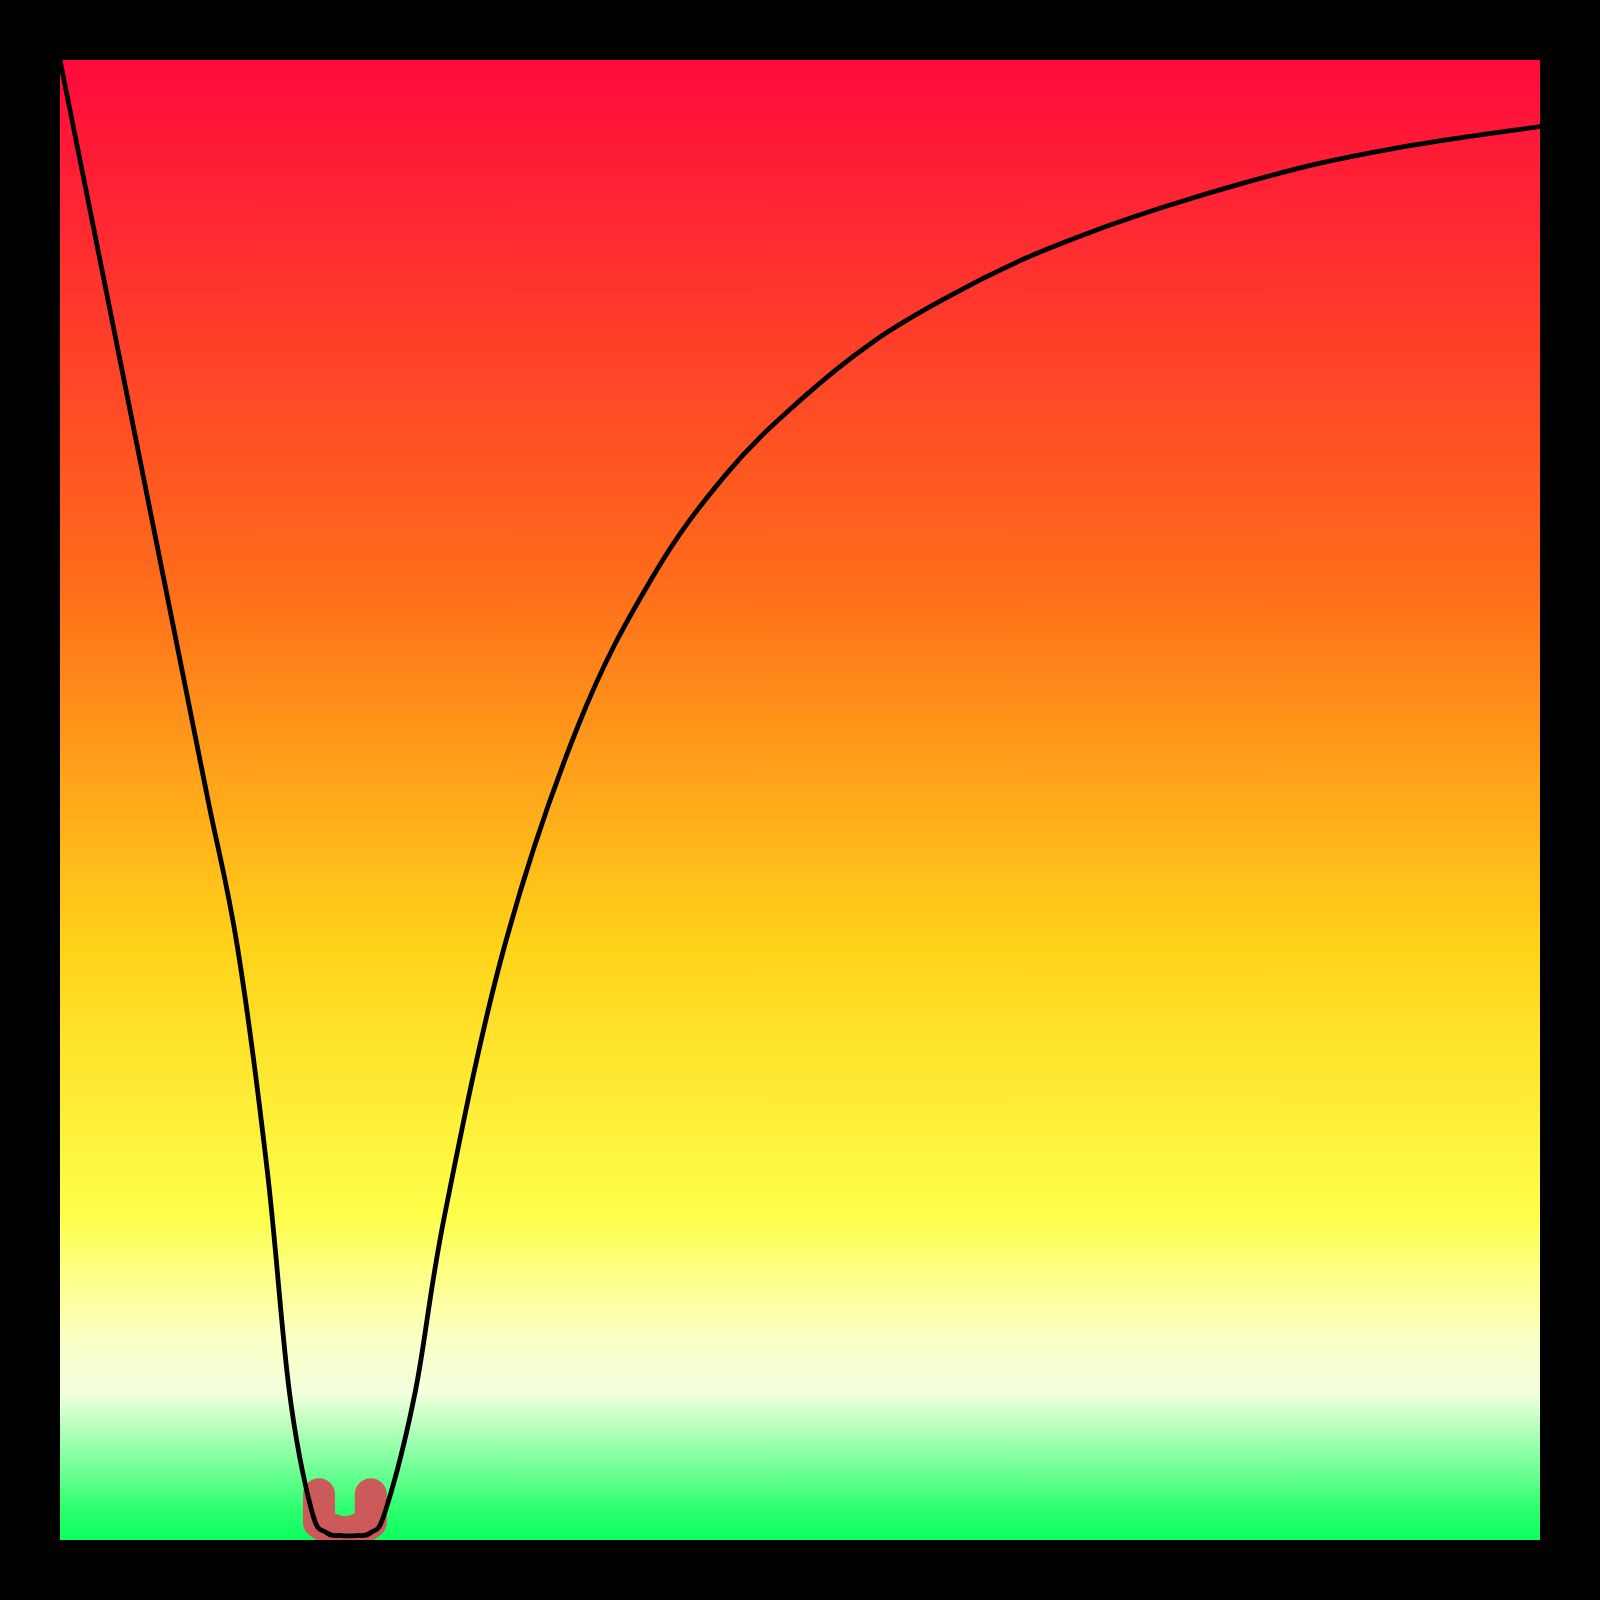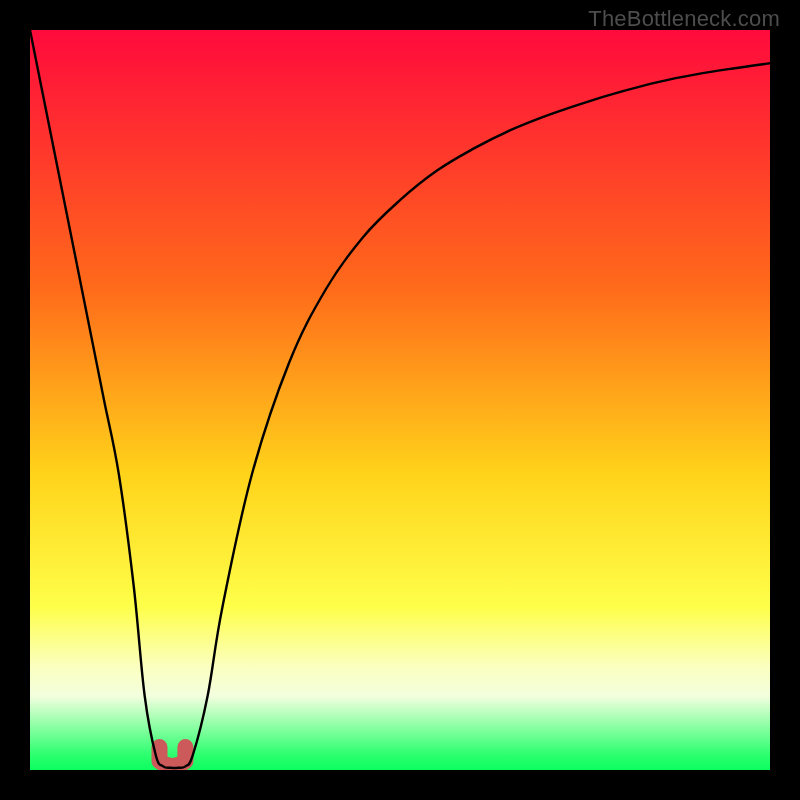--- a/index.html
+++ b/index.html
@@ -51,14 +51,13 @@
   <div class="plot-area">
     <svg class="curve" width="740" height="740" viewBox="0 0 740 740">
       <g>
         <path id="marker-path" d="M 129.5 717.12 L 129.5 731.12 Q 142.45 741.12 155.4 731.12 L 155.4 717.12" fill="none" stroke="#cc5a5a" stroke-width="16" stroke-linecap="round" stroke-linejoin="round"></path>
       </g>
       <g>
         <path id="curve-path" d="M 0 0 C 2.66 13.32, 9.47 47.36, 14.80 74.00 C 20.13 100.64, 24.27 121.36, 29.60 148.00 C 34.93 174.64, 39.07 195.36, 44.40 222.00 C 49.73 248.64, 53.87 269.36, 59.20 296.00 C 64.53 322.64, 68.67 343.36, 74.00 370.00 C 79.33 396.64, 83.47 410.70, 88.80 444.00 C 94.13 477.30, 98.94 515.04, 103.60 555.00 C 108.26 594.96, 110.70 635.36, 114.70 666.00 C 118.70 696.64, 122.47 712.55, 125.80 725.20 C 129.13 737.85, 130.54 734.04, 133.20 736.30 C 135.86 738.56, 137.94 737.51, 140.60 737.78 C 143.26 738.05, 145.34 738.05, 148.00 737.78 C 150.66 737.51, 152.74 738.56, 155.40 736.30 C 158.06 734.04, 158.80 737.85, 162.80 725.20 C 166.80 712.55, 172.27 692.64, 177.60 666.00 C 182.93 639.36, 184.41 617.16, 192.40 577.20 C 200.39 537.24, 210.01 487.96, 222.00 444.00 C 233.99 400.04, 245.68 366.30, 259.00 333.00 C 272.32 299.70, 282.68 281.64, 296.00 259.00 C 309.32 236.36, 319.68 223.18, 333.00 207.20 C 346.32 191.22, 356.68 182.19, 370.00 170.20 C 383.32 158.21, 393.68 149.92, 407.00 140.60 C 420.32 131.28, 430.68 125.73, 444.00 118.40 C 457.32 111.07, 467.68 105.89, 481.00 99.90 C 494.32 93.91, 504.68 90.03, 518.00 85.10 C 531.32 80.17, 541.68 76.78, 555.00 72.52 C 568.32 68.26, 578.68 65.15, 592.00 61.42 C 605.32 57.69, 615.68 54.86, 629.00 51.80 C 642.32 48.74, 652.68 46.80, 666.00 44.40 C 679.32 42.00, 689.68 40.48, 703.00 38.48 C 716.32 36.48, 733.34 34.23, 740.00 33.30" fill="none" stroke="#000" stroke-width="2.4" stroke-linejoin="round" stroke-linecap="round"></path>
       </g>
     </svg>
   </div>
-  <div class="watermark">TheBottleneck.com</div>
 </div>
 
 </body></html>

